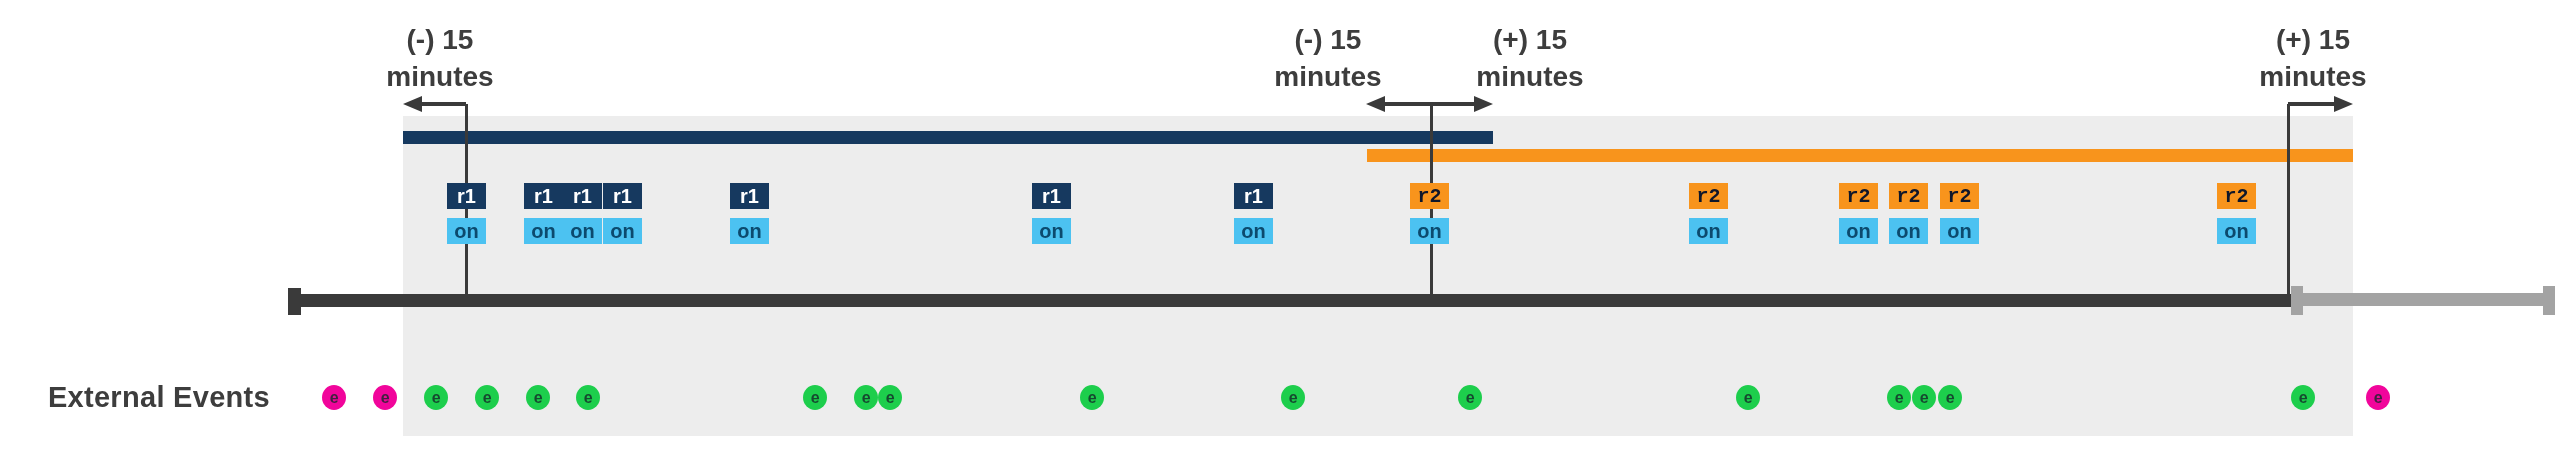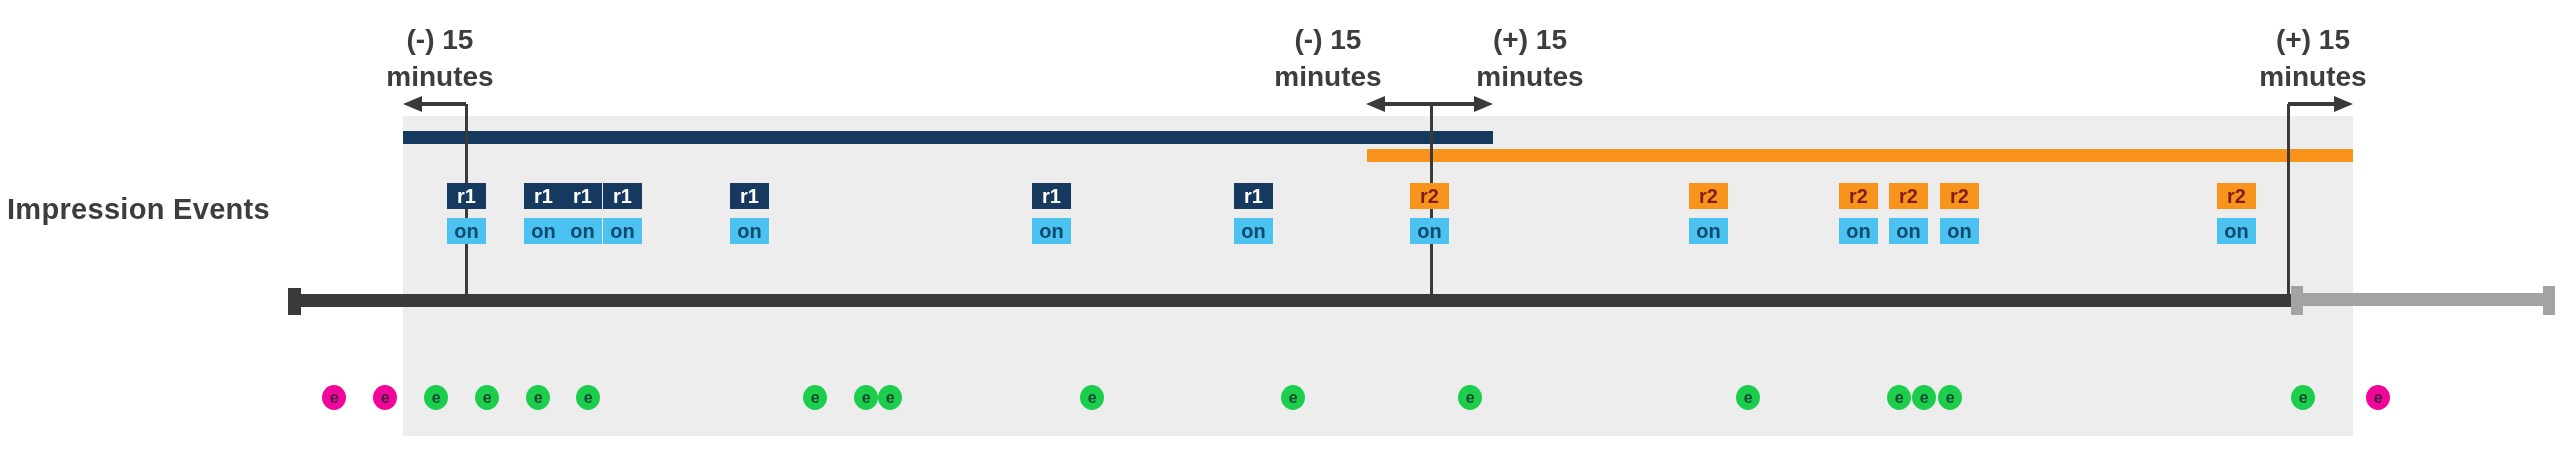--- a/index.html
+++ b/index.html
@@ -36,21 +36,21 @@
   .ann-drop{position:absolute;top:104px;width:2.8px;height:190px;background:#3a3a3a;}
   .ann-head{position:absolute;top:96px;width:0;height:0;border-top:8.5px solid transparent;border-bottom:8.5px solid transparent;}
   .ann-head-left{border-right:19px solid #3a3a3a;}
   .ann-head-right{border-left:19px solid #3a3a3a;}
   .badge{
     position:absolute;width:39px;height:26px;
     display:flex;align-items:center;justify-content:center;
     font-size:20px;font-weight:700;
   }
   .badge-r1{background:#16395f;color:#ffffff;}
-  .badge-r2{background:#f8941c;color:#7f1d1d;}
+  .badge-r2{background:#f8941c;color:#0f172a;font-family:Liberation Mono, monospace;}
   .badge-on{background:#4cc2f1;color:#0c4a6e;}
   .evt{
     position:absolute;top:385px;width:24.4px;height:25.4px;border-radius:50%;
     display:flex;align-items:center;justify-content:center;
     font-size:16px;font-weight:700;color:rgba(20,40,40,0.8);
   }
   .evt-green{background:#1dce4c;}
   .evt-pink{background:#f1059b;}
 </style>
 </head>
@@ -75,21 +75,21 @@
       <div class="ann-head ann-head-right" style="left: 2334px;"></div>
       <div class="ann-drop" style="left: 2287px;"></div>
     </div>
 
   <div class="tl-main"></div>
   <div class="tl-cap tl-cap-v1"></div>
   <div class="tl-gray"></div>
   <div class="tl-cap-gray tl-cap-v2"></div>
   <div class="tl-cap-gray tl-cap-end"></div>
 
-  <div class="row-label row-label-impressions">Impression Events</div>
+  <div class="row-label row-label-external">External Events</div>
 
 
   <div id="labels-layer">
       <div class="ann-label" style="left: 318px;">
         <div class="">(-) 15</div>
         <div class="">minutes</div>
       </div>
       <div class="ann-label" style="left: 1206px;">
         <div class="">(-) 15</div>
         <div class="">minutes</div>

